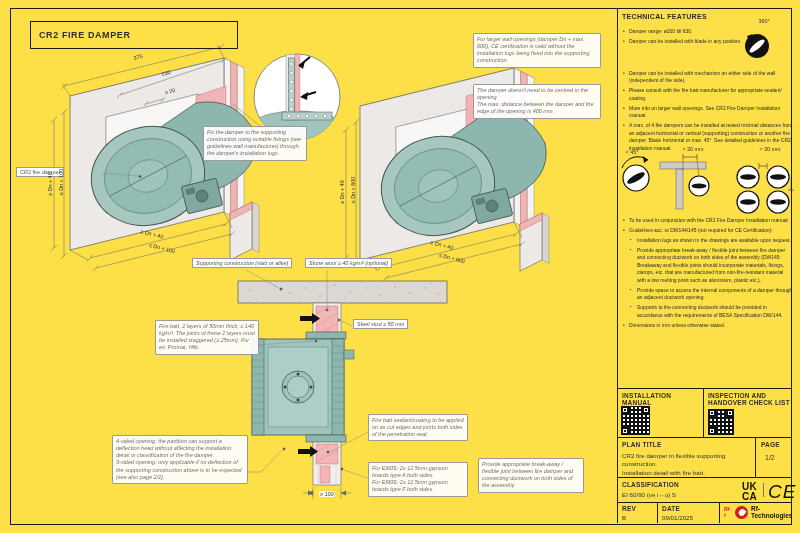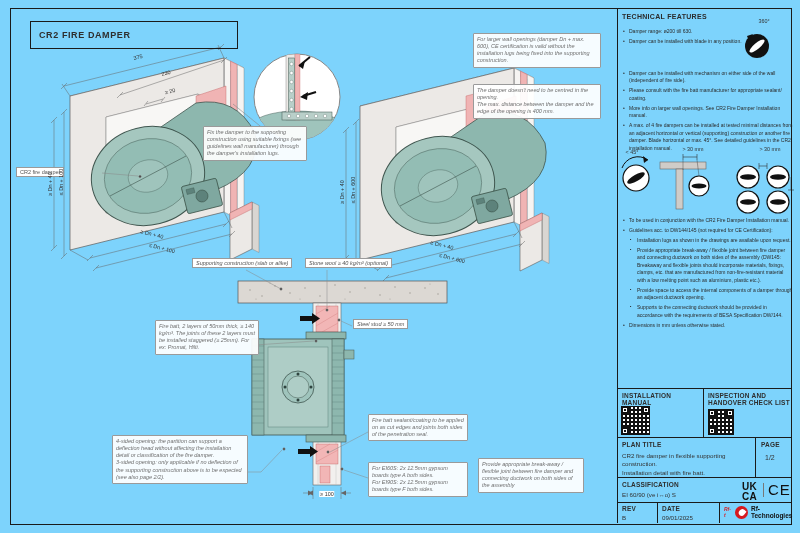--- a/index.html
+++ b/index.html
@@ -1,16 +1,16 @@
 <!DOCTYPE html>
 <html><head>
 <meta charset="utf-8">
 <style>
   html,body{margin:0;padding:0;background:#fff;}
-  #page{position:relative;width:800px;height:533px;background:#7dd3fc;overflow:hidden;
+  #page{position:relative;width:800px;height:533px;background:#fde047;overflow:hidden;
         font-family:"Liberation Sans",sans-serif;color:#2e2e2e;}
   .abs{position:absolute;}
   #frame{left:10px;top:8px;width:780px;height:515px;border:1.2px solid #1a1a1a;}
   #vdiv{left:617px;top:8px;height:515px;border-left:1px solid #1a1a1a;}
   .hline{border-top:1px solid #1a1a1a;height:0;}
   .vline{border-left:1px solid #1a1a1a;width:0;}
   #titlebox{left:30px;top:21px;width:198px;height:26px;border:1.2px solid #1a1a1a;
             font-weight:bold;font-size:9px;letter-spacing:.6px;line-height:26px;padding-left:8px;}
   
   .callout{position:absolute;border:.6px solid #9a9a9a;background:rgba(255,255,255,.93);
@@ -37,21 +37,21 @@
   
   .tb-label{font-weight:bold;font-size:6.5px;letter-spacing:.2px;}
   .tb-text{font-size:6.2px;color:#333;white-space:pre-line;line-height:1.35;}
   .qr{position:absolute;background:
       repeating-linear-gradient(0deg,#111 0 2px,transparent 2px 4px),
       repeating-linear-gradient(90deg,#111 0 2px,#fff 2px 4px);}
   .qr .f{position:absolute;width:8px;height:8px;border:2px solid #111;background:#fff;box-sizing:border-box;}
   .qr .f::after{content:"";position:absolute;left:1px;top:1px;width:2px;height:2px;background:#111;}
   .f.tl{left:0;top:0}.f.tr{right:0;top:0}.f.bl{left:0;bottom:0}
   #ukca{font-weight:bold;font-size:10px;line-height:.95;letter-spacing:.3px;color:#111;}
-  #cemark{font-size:15px;color:#111;letter-spacing:1px;}
+  #cemark{font-size:19px;color:#111;letter-spacing:1px;font-style:italic;}
   #brandrow{display:flex;align-items:center;gap:3px;}
   #brand-circle{width:13px;height:13px;border-radius:50%;background:#d6191f;position:relative;}
   #brand-circle::after{content:"";position:absolute;left:3.5px;top:3px;width:6px;height:7px;
       background:#fff;border-radius:60% 0 60% 60%;transform:rotate(40deg);}
   #brand-mark{color:#d6191f;font-weight:bold;font-style:italic;font-size:5px;}
   #brand-name{font-weight:bold;font-size:6.5px;color:#111;}
   svg{position:absolute;left:0;top:0;pointer-events:none;}
 </style>
 </head>
 <body>

